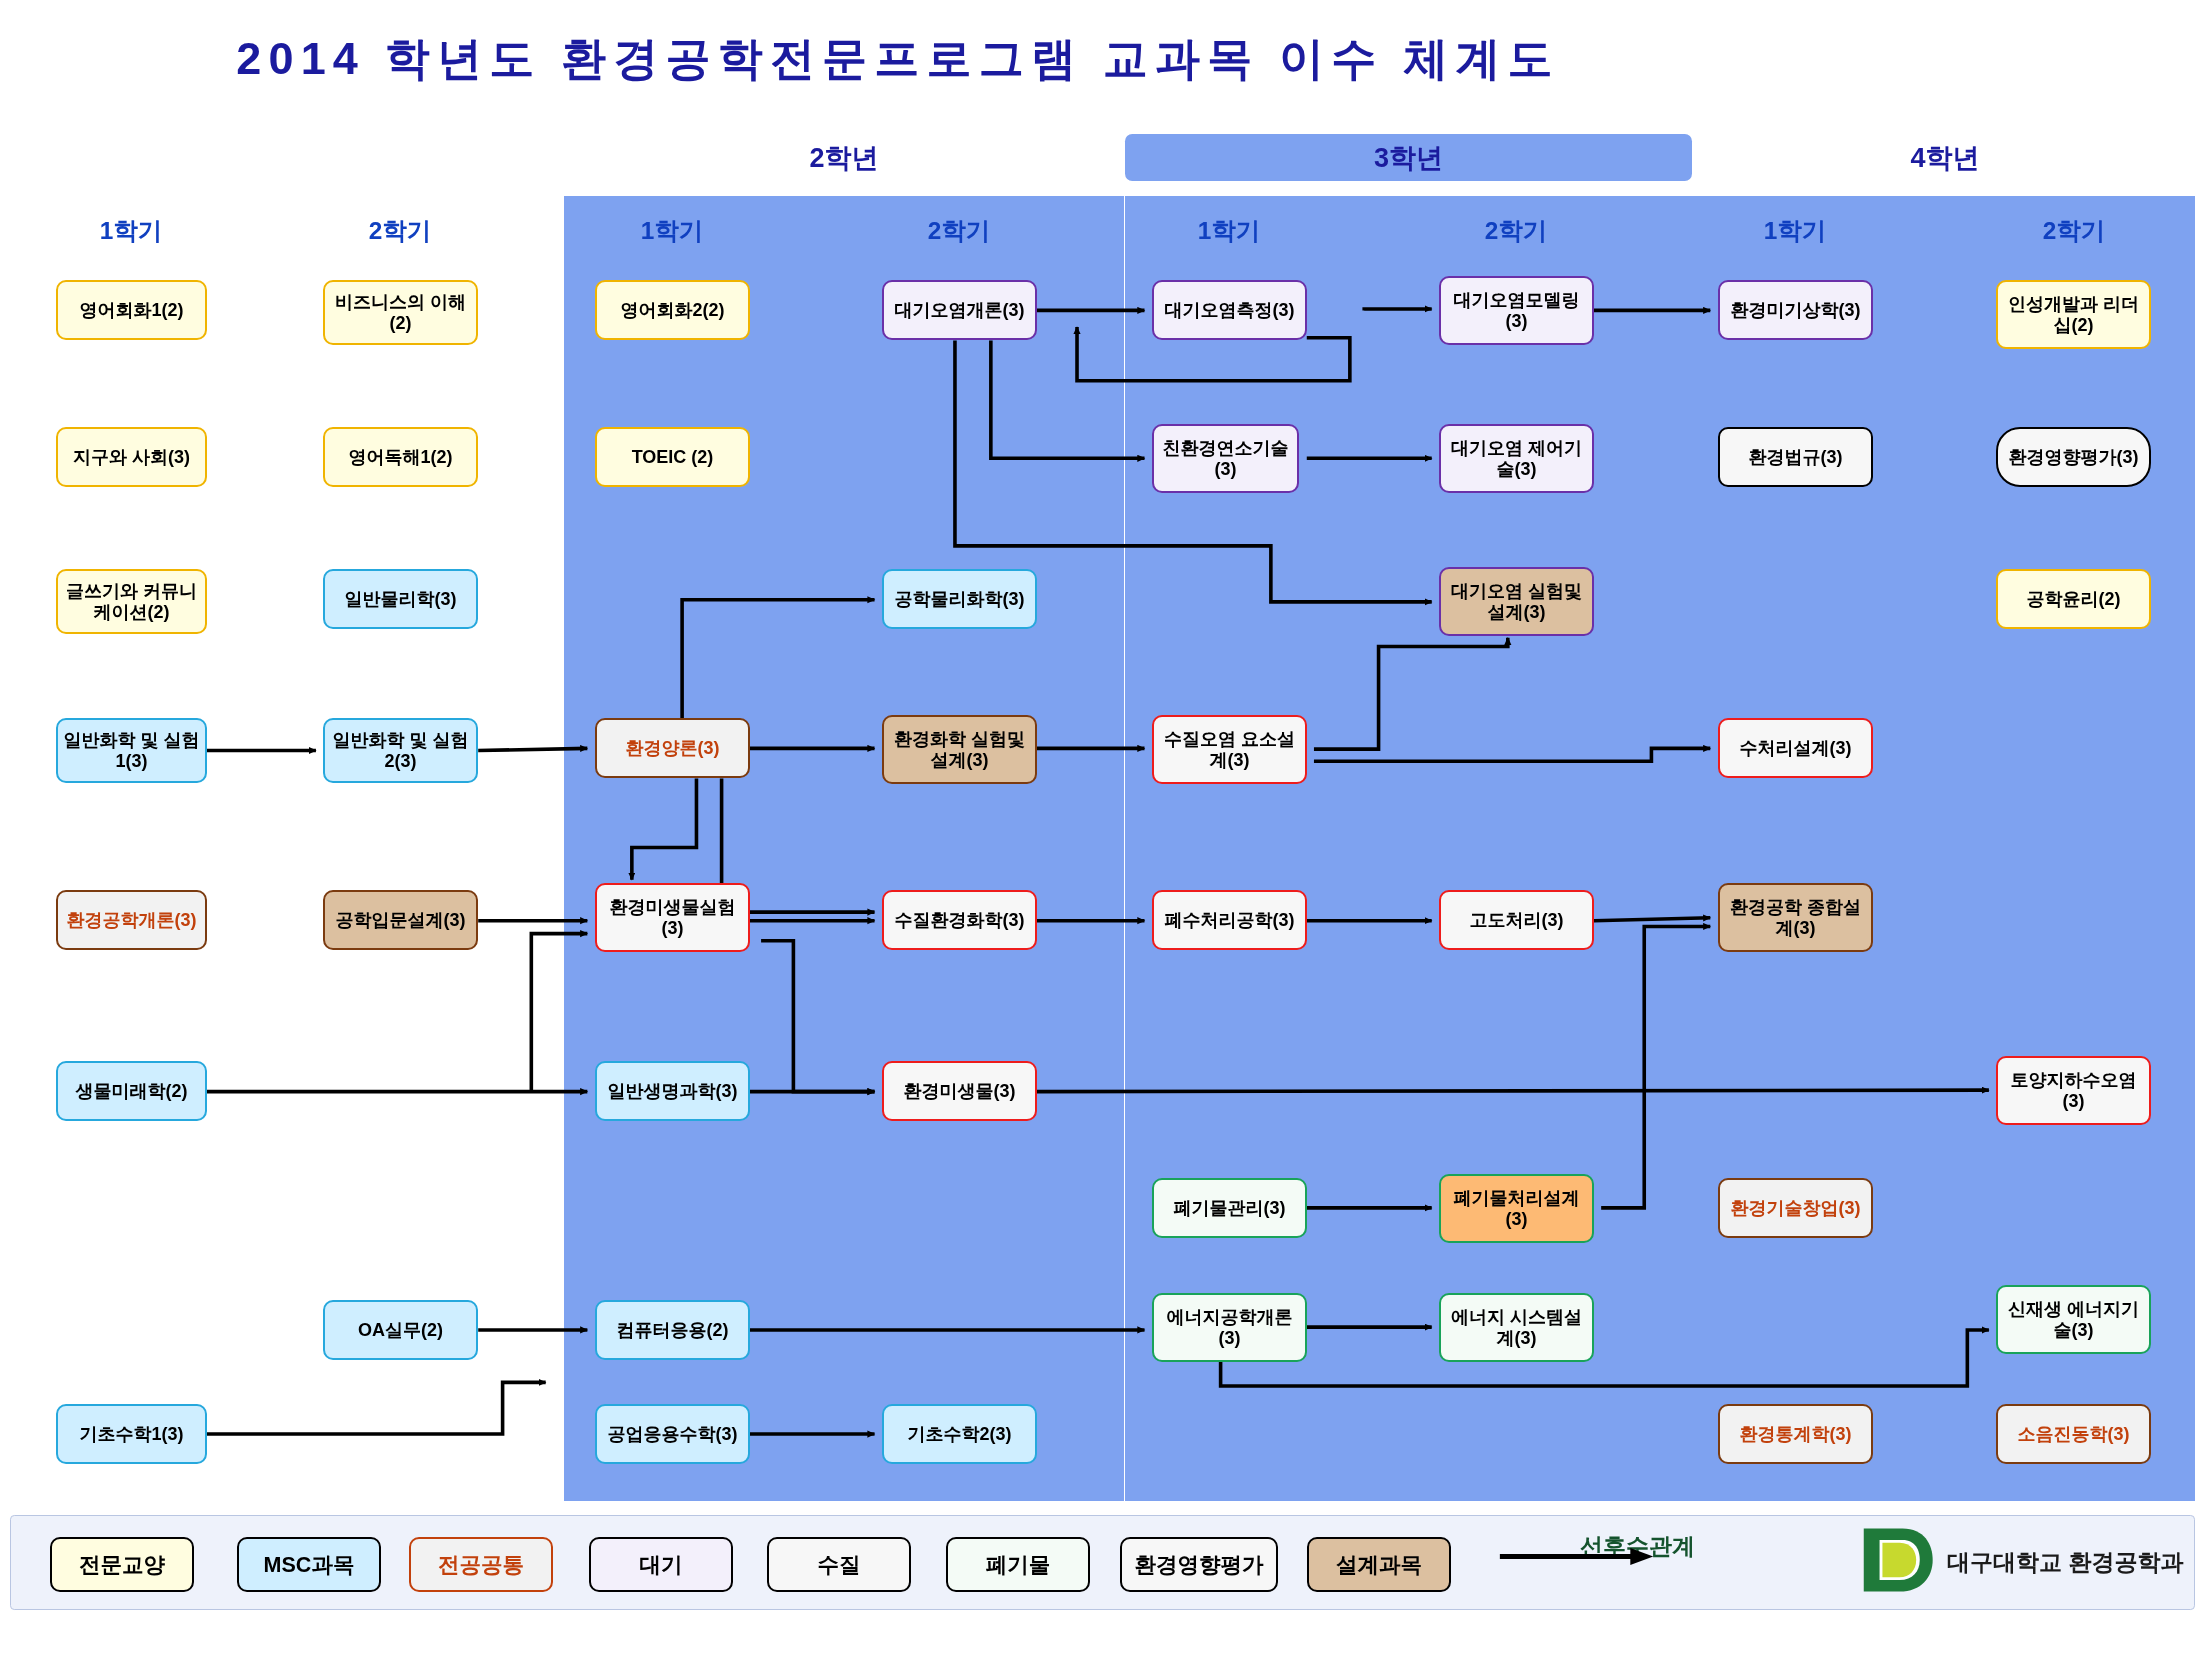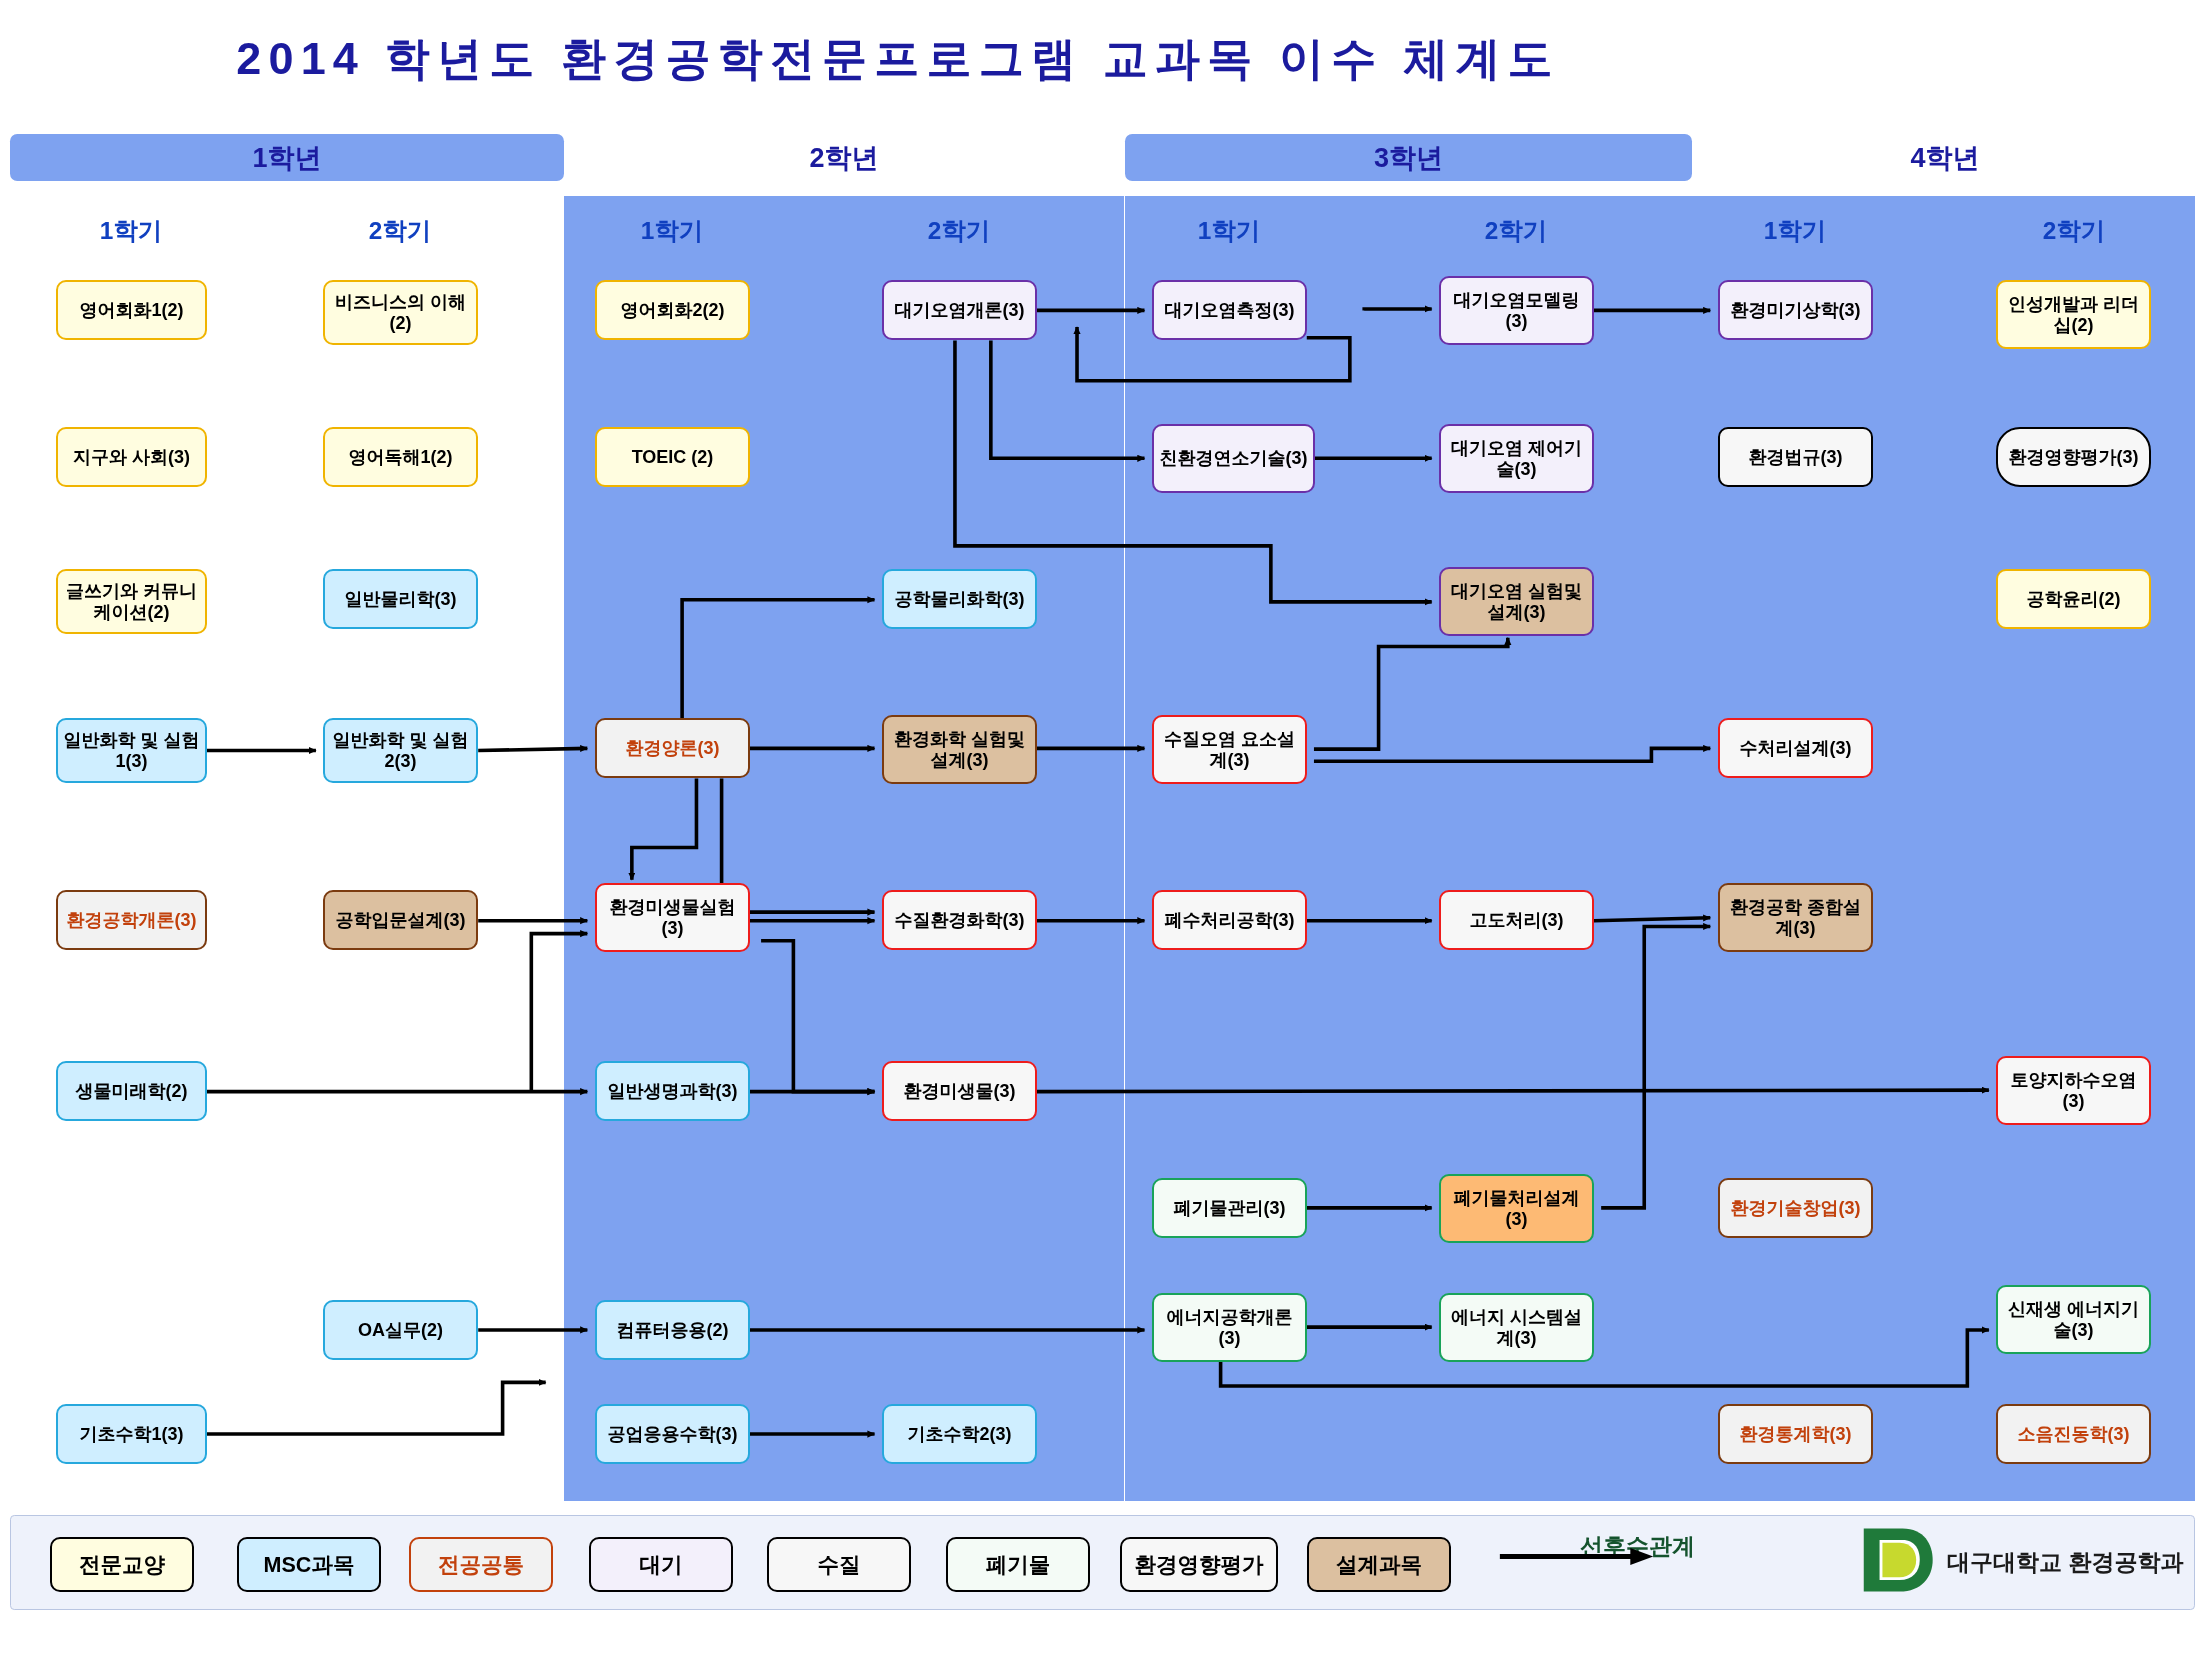--- a/index.html
+++ b/index.html
@@ -85,21 +85,20 @@
 <body>
 
 <div id="root">
 
   <div class="band b2"></div>
   <div class="band b3"></div>
   <div class="band b3b"></div>
 
   <div class="title">2014 학년도 환경공학전문프로그램 교과목 이수 체계도</div>
 
-  <div class="yearhdr filled" style="left:10px;top:134px;width:554px;">1학년</div>
   <div class="yearhdr plain" style="left:567px;top:134px;width:554px;">2학년</div>
   <div class="yearhdr filled" style="left:1125px;top:134px;width:567px;">3학년</div>
   <div class="yearhdr plain" style="left:1695px;top:134px;width:500px;">4학년</div>
 
   <div class="semhdr" style="left:45px;top:215px;">1학기</div>
   <div class="semhdr" style="left:314px;top:215px;">2학기</div>
   <div class="semhdr" style="left:586px;top:215px;">1학기</div>
   <div class="semhdr" style="left:873px;top:215px;">2학기</div>
   <div class="semhdr" style="left:1143px;top:215px;">1학기</div>
   <div class="semhdr" style="left:1430px;top:215px;">2학기</div>
@@ -202,21 +201,21 @@
       <div class="course c-msc" style="left: 595px; top: 1061px; width: 155px; height: 60px;">일반생명과학(3)</div>
       <div class="course c-msc" style="left: 595px; top: 1300px; width: 155px; height: 60px;">컴퓨터응용(2)</div>
       <div class="course c-msc" style="left: 595px; top: 1404px; width: 155px; height: 60px;">공업응용수학(3)</div>
       <div class="course c-air" style="left: 882px; top: 280px; width: 155px; height: 60px;">대기오염개론(3)</div>
       <div class="course c-msc" style="left: 882px; top: 569px; width: 155px; height: 60px;">공학물리화학(3)</div>
       <div class="course c-design" style="left: 882px; top: 715px; width: 155px; height: 69px;">환경화학 실험및설계(3)</div>
       <div class="course c-water" style="left: 882px; top: 890px; width: 155px; height: 60px;">수질환경화학(3)</div>
       <div class="course c-water" style="left: 882px; top: 1061px; width: 155px; height: 60px;">환경미생물(3)</div>
       <div class="course c-msc" style="left: 882px; top: 1404px; width: 155px; height: 60px;">기초수학2(3)</div>
       <div class="course c-air" style="left: 1152px; top: 280px; width: 155px; height: 60px;">대기오염측정(3)</div>
-      <div class="course c-air" style="left: 1152px; top: 424px; width: 163px; height: 69px;">친환경연소기술(3)</div>
+      <div class="course c-air" style="left: 1152px; top: 424px; width: 147px; height: 69px;">친환경연소기술(3)</div>
       <div class="course c-water" style="left: 1152px; top: 715px; width: 155px; height: 69px;">수질오염 요소설계(3)</div>
       <div class="course c-water" style="left: 1152px; top: 890px; width: 155px; height: 60px;">폐수처리공학(3)</div>
       <div class="course c-waste" style="left: 1152px; top: 1178px; width: 155px; height: 60px;">폐기물관리(3)</div>
       <div class="course c-waste" style="left: 1152px; top: 1293px; width: 155px; height: 69px;">에너지공학개론(3)</div>
       <div class="course c-air" style="left: 1439px; top: 276px; width: 155px; height: 69px;">대기오염모델링(3)</div>
       <div class="course c-air" style="left: 1439px; top: 424px; width: 155px; height: 69px;">대기오염 제어기술(3)</div>
       <div class="course c-design-air" style="left: 1439px; top: 567px; width: 155px; height: 69px;">대기오염 실험및설계(3)</div>
       <div class="course c-water" style="left: 1439px; top: 890px; width: 155px; height: 60px;">고도처리(3)</div>
       <div class="course c-design-waste" style="left: 1439px; top: 1174px; width: 155px; height: 69px;">폐기물처리설계(3)</div>
       <div class="course c-waste" style="left: 1439px; top: 1293px; width: 155px; height: 69px;">에너지 시스템설계(3)</div>

